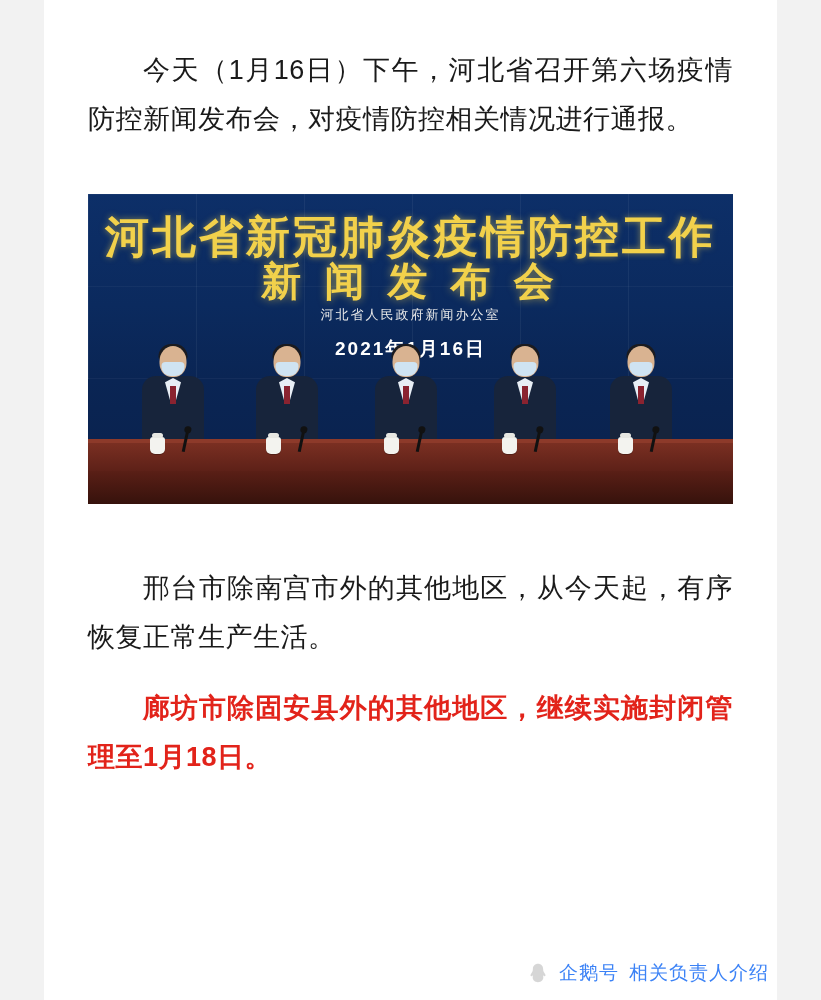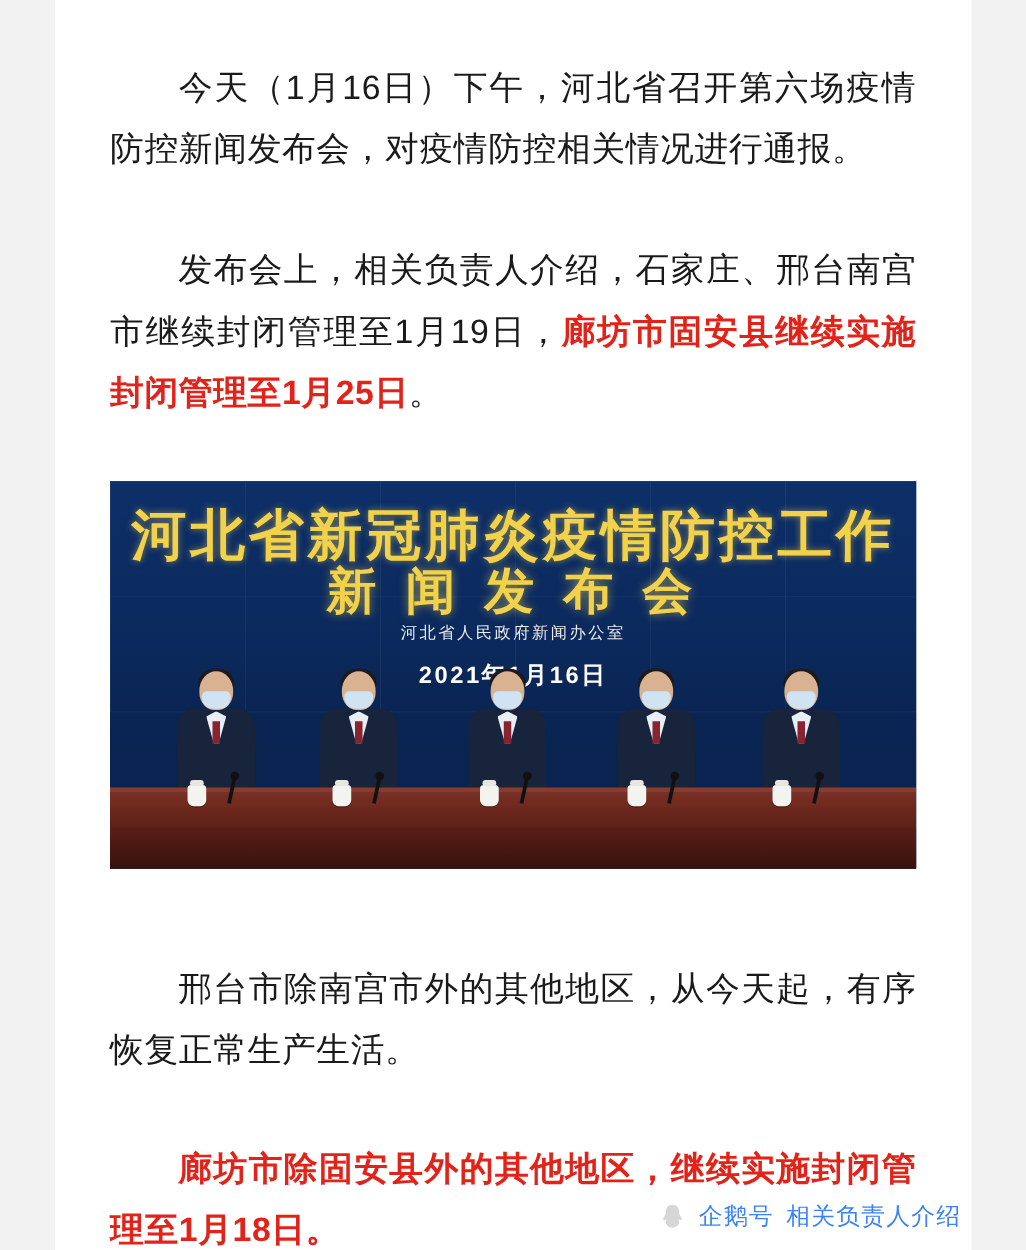--- a/index.html
+++ b/index.html
@@ -40,21 +40,21 @@
     bottom: 0;
     background: #ffffff;
   }
 
   .para {
     font-size: 27px;
     line-height: 49px;
     color: #1a1a1a;
     letter-spacing: 0.5px;
     margin: 0;
-    padding: 16px 44px;
+    padding: 4px 44px;
     text-align: justify;
     font-family: "Liberation Sans", sans-serif;
   }
   .para .indent {
     display: inline-block;
     width: 54px;
   }
   .para.red {
     color: #e2231a;
     font-weight: bold;
@@ -303,21 +303,20 @@
 
   <div class="margin-col left"></div>
   <div class="margin-col right"></div>
 
   <div class="content">
 
     <p class="para block-top"><span class="indent"></span><span>今天（1月16日）下午，河北省召开第六场疫情防控新闻发布会，对疫情防控相关情况进行通报。</span></p>
 
     <div class="block-gap"></div>
 
-    <p class="para"><span class="indent"></span><span>发布会上，相关负责人介绍，石家庄、邢台南宫市继续封闭管理至1月19日，</span><span class="redrun">廊坊市固安县继续实施封闭管理至1月25日</span><span>。</span></p>
 
     <div class="photo-wrap">
       <div class="photo">
 
         <div class="led">
           <div class="led-line1">河北省新冠肺炎疫情防控工作</div>
           <div class="led-line2">新 闻 发 布 会</div>
           <div class="led-line3">河北省人民政府新闻办公室</div>
           <div class="led-line4">2021年1月16日</div>
         </div>

